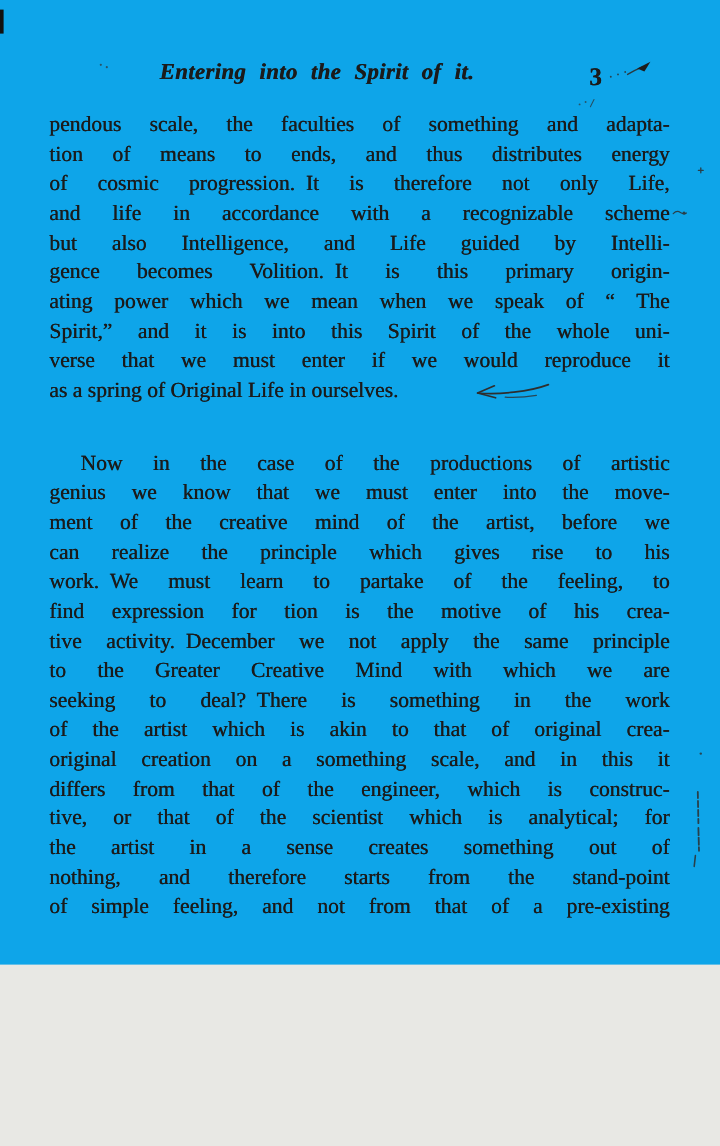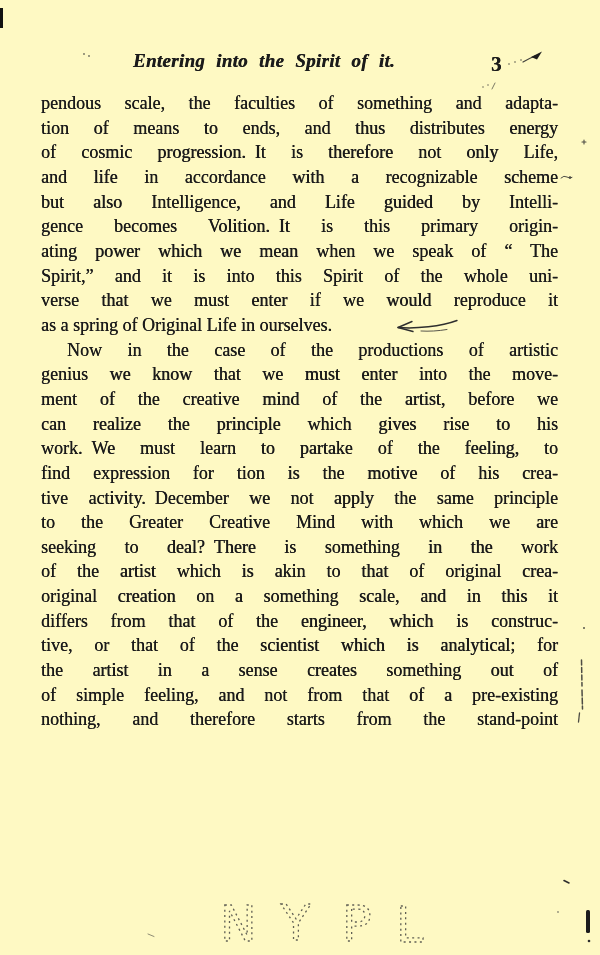--- a/index.html
+++ b/index.html
@@ -1,21 +1,21 @@
 <!DOCTYPE html>
 <html><head>
 <meta charset="utf-8">
 <style>
   html, body { margin: 0; padding: 0; background: #e8e8e4; }
   .page {
     position: relative;
     width: 600px;
-    height: 955px;
+    height: 804px;
     margin: 0 auto;
-    background: #fef9c3;
+    background: #0ea5e9;
     overflow: hidden;
     font-family: "Liberation Serif", serif;
     color: #1b1b1b;
   }
   .running-head {
     position: absolute;
     top: 50px;
     left: 118px;
     width: 292px;
     text-align: center;
@@ -43,21 +43,21 @@
     font-size: 18px;
     line-height: 24.65px;
     text-shadow: 0.35px 0 0 currentColor;
   }
   .paragraph { margin: 0; }
   .line {
     text-align: justify;
     text-align-last: justify;
   }
   .line.flush { text-align-last: left; font-family: Liberation Serif, serif; }
-  .line.indent { padding-left: 26px; }
+  .line.indent { padding-left: 26px; margin-top: 36px; }
   .overlay {
     position: absolute;
     top: 0; left: 0;
     pointer-events: none;
   }
   .stamp-letter {
     font-family: "DejaVu Sans", sans-serif;
     font-size: 49px;
     fill: none;
     stroke: #343434;
@@ -97,22 +97,22 @@
         <div class="line">work. We must learn to partake of the feeling, to</div>
         <div class="line">find expression for tion is the motive of his crea-</div>
         <div class="line">tive activity. December we not apply the same principle</div>
         <div class="line">to the Greater Creative Mind with which we are</div>
         <div class="line">seeking to deal? There is something in the work</div>
         <div class="line">of the artist which is akin to that of original crea-</div>
         <div class="line">original creation on a something scale, and in this it</div>
         <div class="line">differs from that of the engineer, which is construc-</div>
         <div class="line">tive, or that of the scientist which is analytical; for</div>
         <div class="line">the artist in a sense creates something out of</div>
+        <div class="line">nothing, and therefore starts from the stand-point</div>
         <div class="line">of simple feeling, and not from that of a pre-existing</div>
-        <div class="line">nothing, and therefore starts from the stand-point</div>
       </div>
     </div>
 
   <svg class="overlay" width="600" height="955" viewBox="0 0 600 955">
 
     <rect x="0" y="8" width="3" height="20" fill="#111"></rect>
 
     <g fill="#333" opacity="0.7">
       <circle cx="84" cy="54" r="0.9"></circle>
       <circle cx="89" cy="56" r="0.9"></circle>

